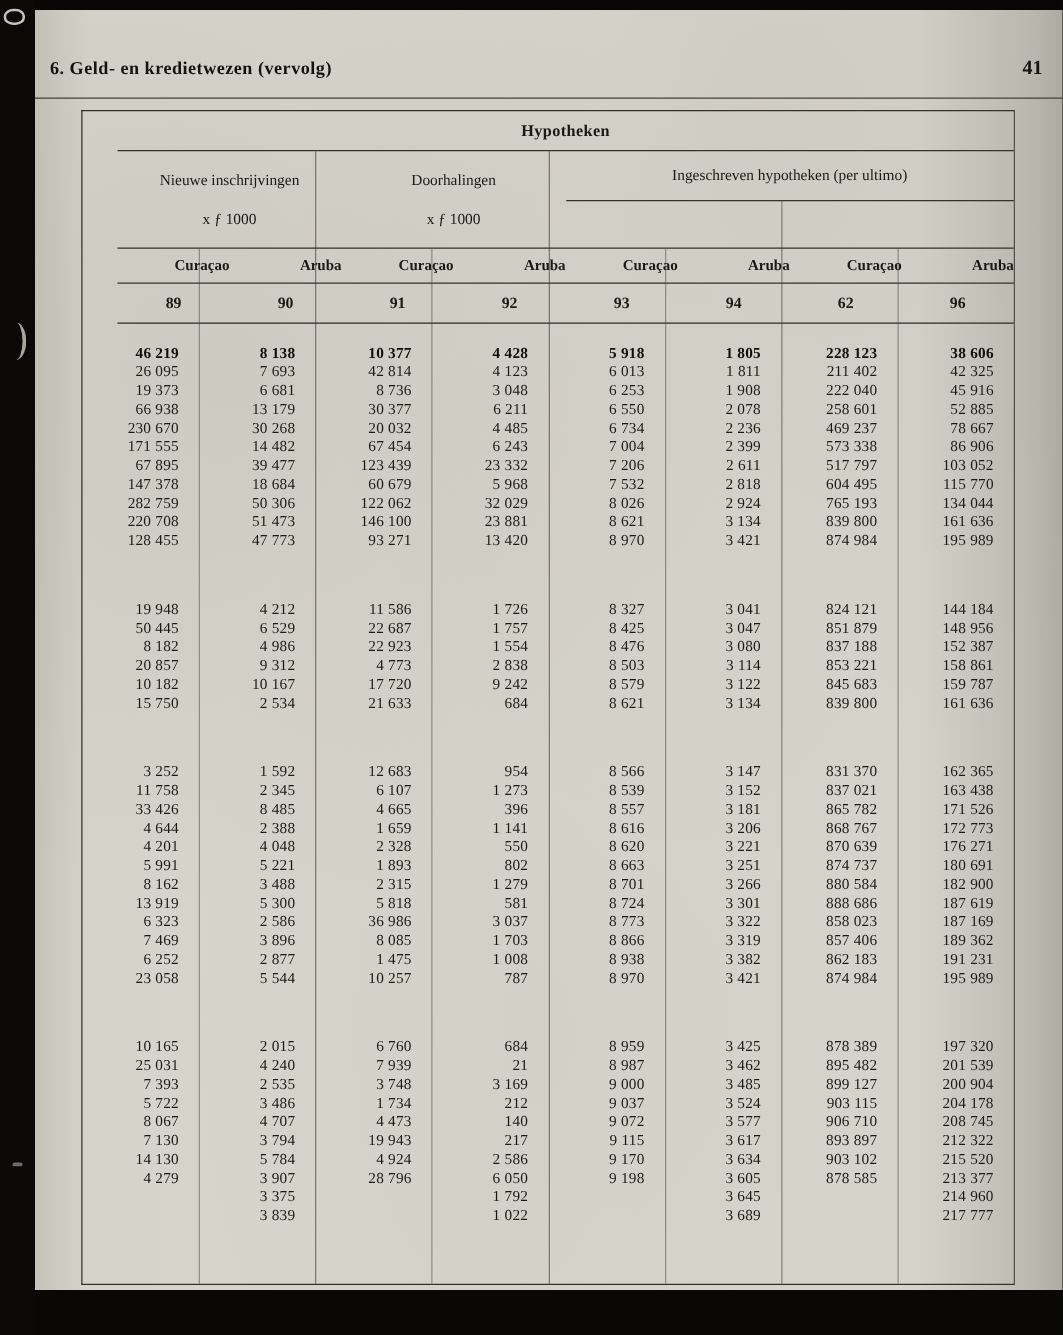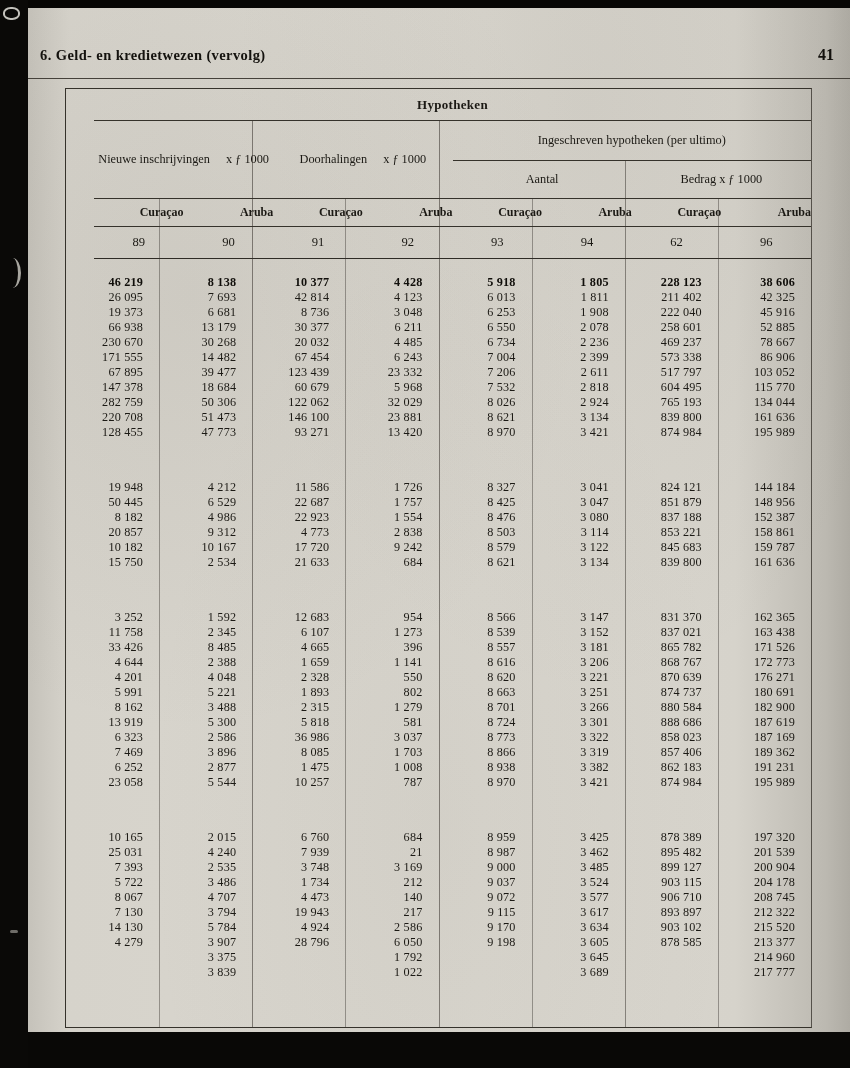--- a/index.html
+++ b/index.html
@@ -37,31 +37,31 @@
     border-left:1.5px solid #35322b;border-top:1.5px solid #35322b;
     border-right:1px solid #55514a;border-bottom:1.5px solid #35322b;padding-left:28px;
   }
   .vline{position:absolute;width:1px;bottom:0;background:rgba(52,48,42,.42);z-index:1;}
   .v-group{top:32px;background:rgba(52,48,42,.55);}
   .v-sub{top:72px;background:rgba(52,48,42,.5);}
   .v-inner{top:110px;}
   .title-row{height:32px;line-height:32px;text-align:center;border-bottom:1px solid #35322b;
     font-size:13px;font-weight:600;letter-spacing:.3px;box-sizing:border-box;}
   .group-row{height:78px;display:flex;border-bottom:1px solid #35322b;box-sizing:border-box;}
-  .g12{width:25%;display:flex;flex-direction:row;align-items:center;justify-content:center;gap:16px;
+  .g12{width:25%;display:flex;flex-direction:column;align-items:center;justify-content:center;gap:16px;
     font-size:12.3px;text-align:center;}
   .g3{width:50%;display:flex;flex-direction:column;}
   .g3-title{height:40px;display:flex;align-items:center;justify-content:center;
     border-bottom:1px solid #35322b;font-size:12.3px;box-sizing:border-box;}
   .g3-subs{flex:1;display:flex;align-items:center;}
   .g3-sub{width:50%;text-align:center;font-size:12.3px;}
   .region-row{height:28px;display:flex;align-items:center;border-bottom:1px solid #35322b;box-sizing:border-box;}
   .region-cell{width:12.5%;text-align:right;font-weight:600;font-size:12px;}
   .num-row{height:32px;display:flex;align-items:center;border-bottom:1.6px solid #2e2b25;box-sizing:border-box;}
-  .num-cell{width:12.5%;text-align:center;font-weight:normal;font-size:12.6px;}
+  .num-cell{width:12.5%;text-align:center;font-weight:bold;font-size:12.6px;}
   .tbody{position:absolute;top:170px;left:0;right:0;bottom:0;padding-top:16px;overflow:hidden;}
   .section + .section{margin-top:24px;}
   .row{height:15px;display:flex;position:relative;align-items:center;}
   .row.heading{height:16px;}
   .cell{
     width:12.5%;box-sizing:border-box;text-align:right;padding-right:16px;
     font-size:12.2px;line-height:15px;letter-spacing:.2px;color:#1b1914;white-space:nowrap;
   }
   .row.bold .cell{font-weight:bold;color:#100e0a;}
 </style>
@@ -100,24 +100,20 @@
         <div class="g12">
           <div>Nieuwe inschrijvingen</div>
           <div>x ƒ 1000</div>
         </div>
         <div class="g12">
           <div>Doorhalingen</div>
           <div>x ƒ 1000</div>
         </div>
         <div class="g3">
           <div class="g3-title">Ingeschreven hypotheken (per ultimo)</div>
-          <div class="g3-subs">
-            <div class="g3-sub">Aantal</div>
-            <div class="g3-sub">Bedrag x ƒ 1000</div>
-          </div>
         </div>
       </div>
 
       <div class="region-row">
           <div class="region-cell">Curaçao</div>
           <div class="region-cell">Aruba</div>
           <div class="region-cell">Curaçao</div>
           <div class="region-cell">Aruba</div>
           <div class="region-cell">Curaçao</div>
           <div class="region-cell">Aruba</div>

